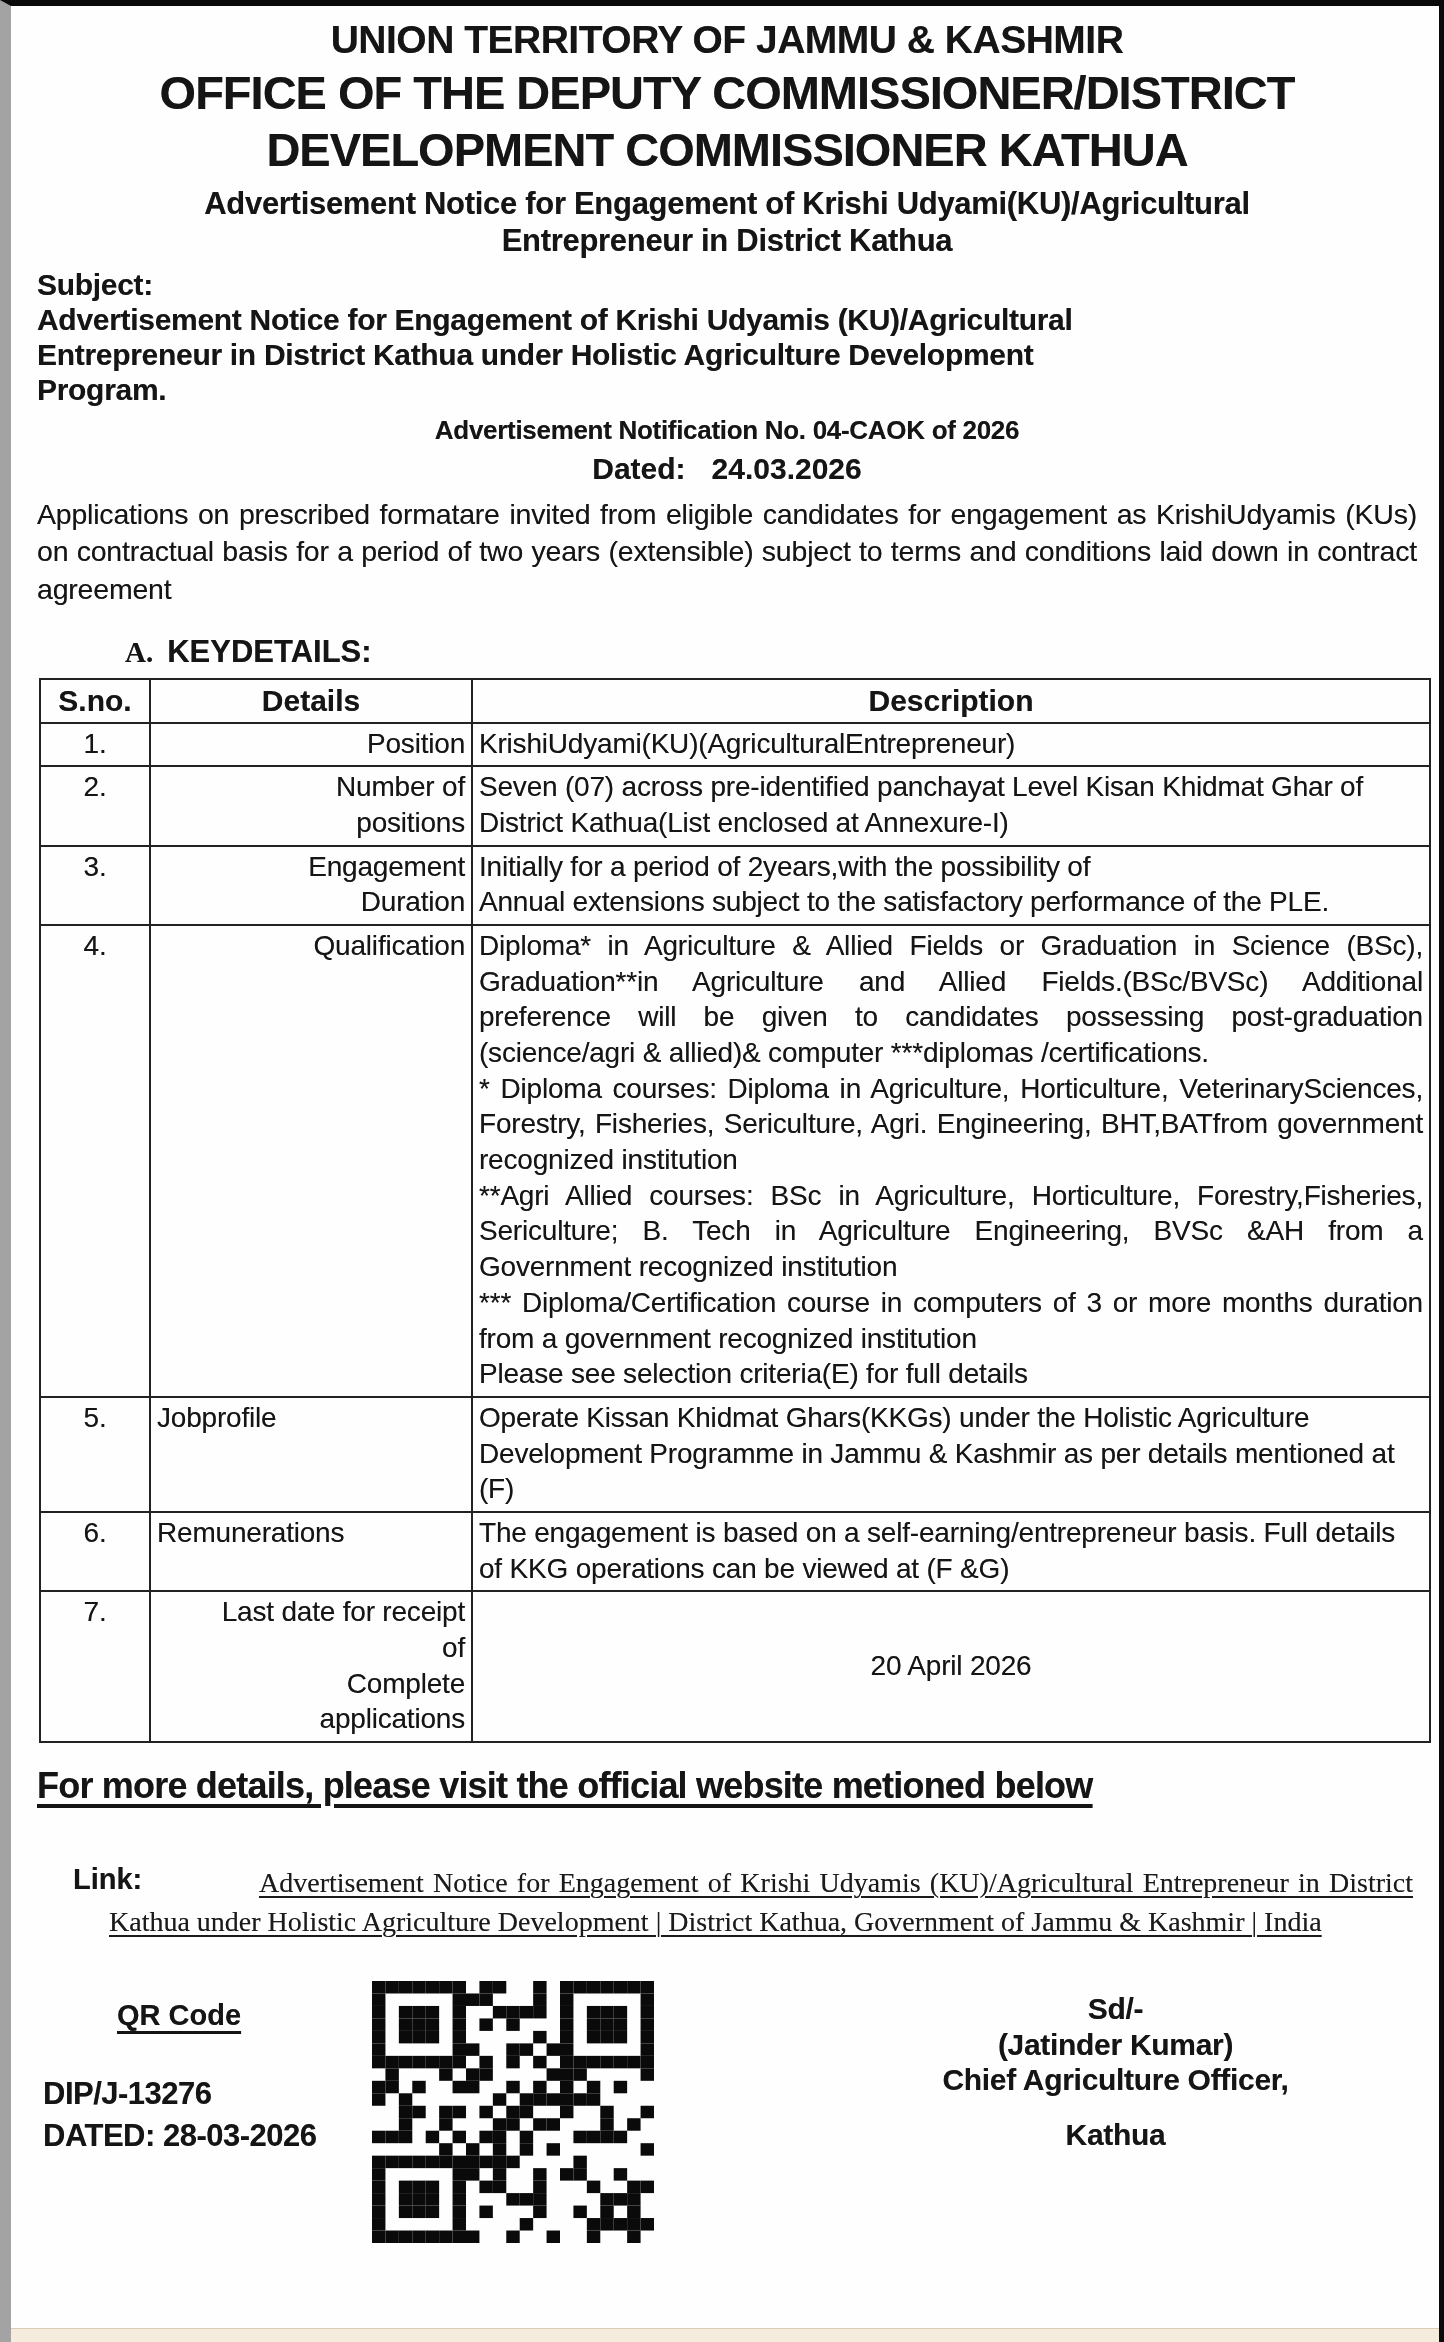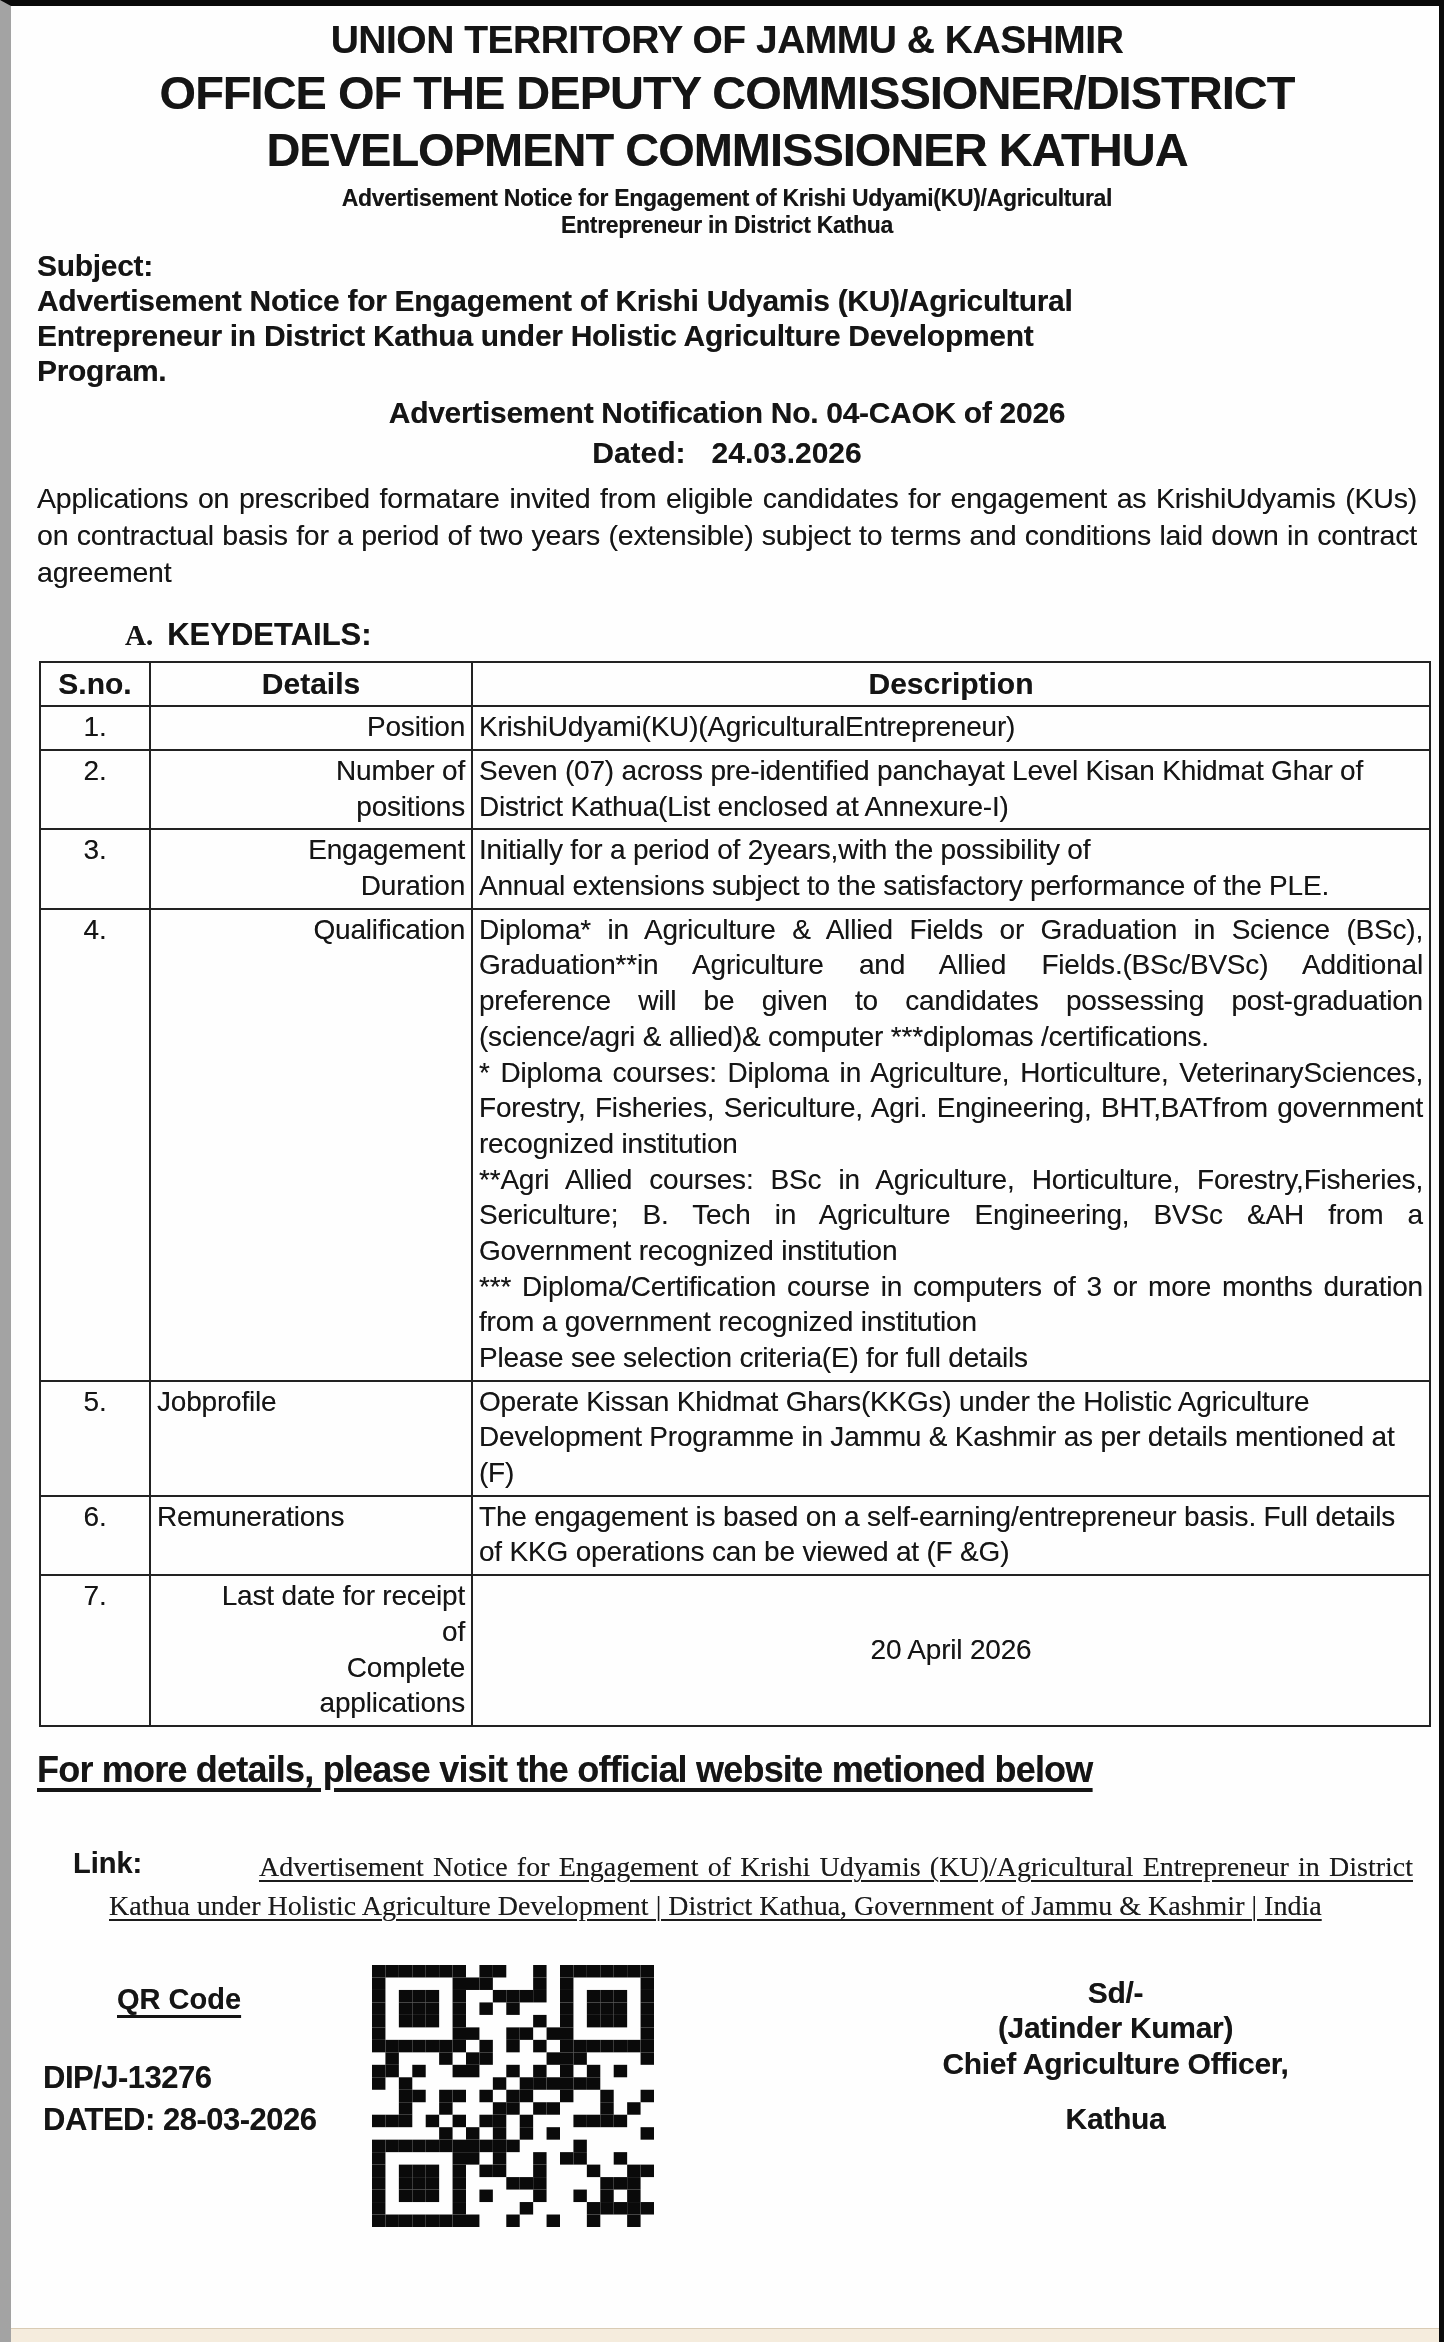--- a/index.html
+++ b/index.html
@@ -8,25 +8,25 @@
     background:#fefefe;color:#151515;overflow:hidden;
     border-left:11px solid #a3a3a3;border-top:6px solid #0a0a0a;border-right:5px solid #0a0a0a;
     font-family:"Liberation Sans","DejaVu Sans",sans-serif;
     text-shadow:0 0 .6px rgba(0,0,0,.45);
   }
   .content{padding:6px 22px 0 26px;}
 
   
   .h1{font-size:39px;font-weight:bold;text-align:center;letter-spacing:-.5px;margin-top:6px;}
   .h2{font-size:47px;font-weight:bold;text-align:center;letter-spacing:-1px;line-height:1.22;white-space:pre-line;margin-top:2px;}
-  .h3{font-size:23px;font-weight:bold;text-align:center;line-height:1.2;white-space:pre-line;margin-top:6px;letter-spacing:-.3px;}
+  .h3{font-size:31px;font-weight:bold;text-align:center;line-height:1.2;white-space:pre-line;margin-top:6px;letter-spacing:-.3px;}
   .subject{display:flex;margin-top:8px;font-size:30px;font-weight:bold;letter-spacing:-.3px;line-height:1.17;flex-direction:column;}
   .subject .lbl{flex:0 0 auto;margin-right:10px;}
   .subject .txt{white-space:pre-line;}
-  .notif{font-size:30px;font-weight:bold;text-align:center;margin-top:8px;letter-spacing:-.3px;}
+  .notif{font-size:26px;font-weight:bold;text-align:center;margin-top:8px;letter-spacing:-.3px;}
   .dated{font-size:30px;font-weight:bold;text-align:center;margin-top:6px;}
   .dated .gap{display:inline-block;width:26px;}
 
   
   .intro{font-size:28.5px;line-height:1.3;text-align:justify;margin:10px 0 0 0;letter-spacing:-.2px;}
 
   
   .section-head{margin:26px 0 8px 88px;font-size:31px;font-weight:bold;}
   .section-head .serif{font-family:"Liberation Serif","DejaVu Serif",serif;font-weight:bold;margin-right:14px;font-size:29px;}
 

